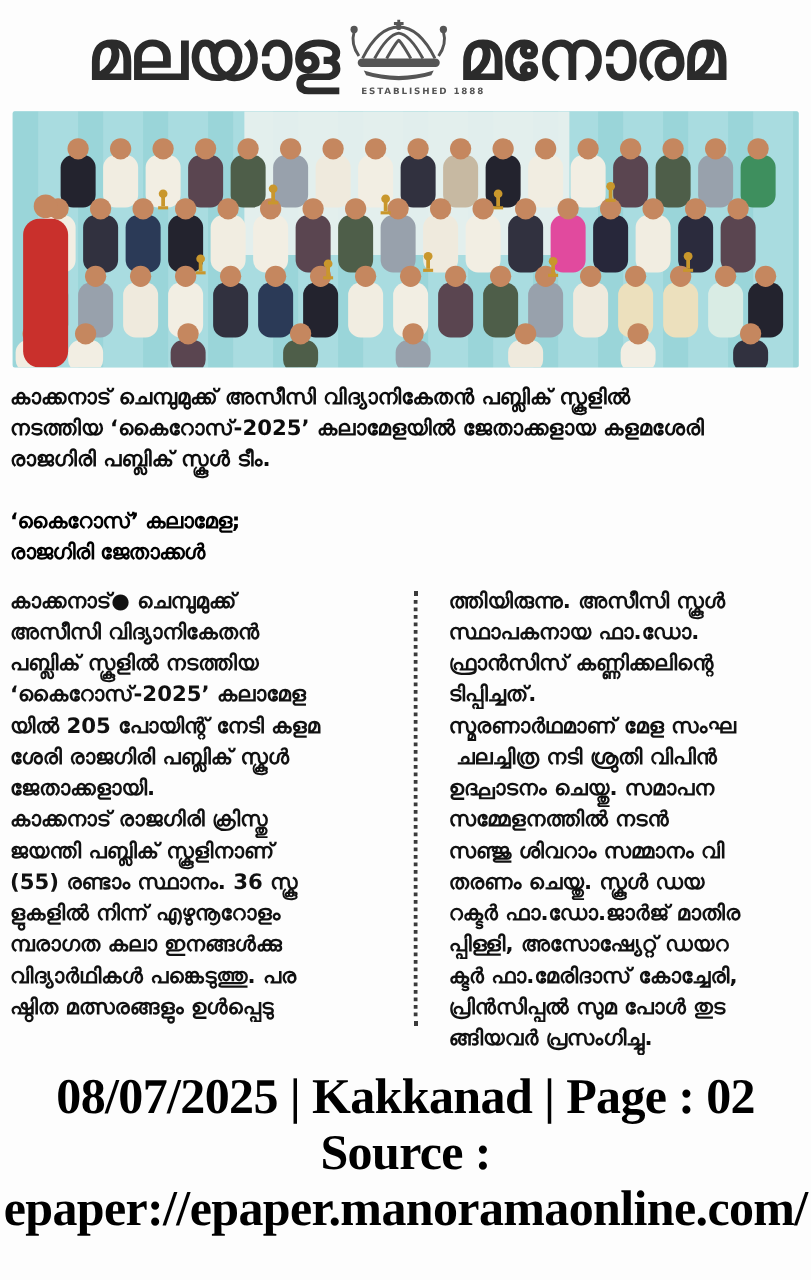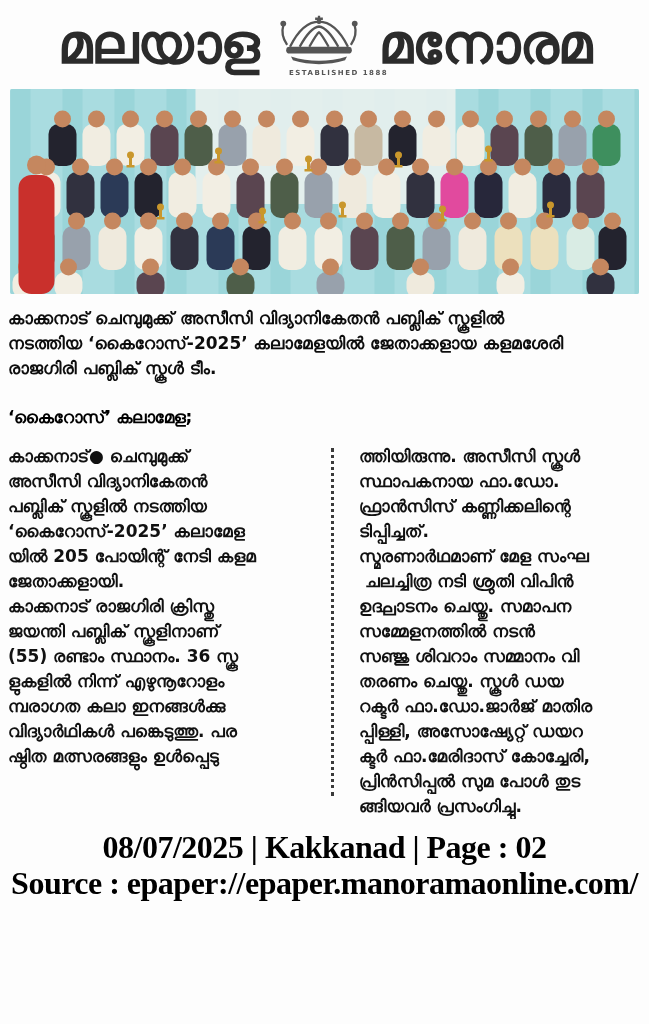--- a/index.html
+++ b/index.html
@@ -3,21 +3,21 @@
 <meta charset="utf-8">
 <style>
   html,body{margin:0;padding:0;}
   body{
     width:649px;height:1024px;background:#fcfcfc;color:#111;
     font-family:"DejaVu Sans","Liberation Sans",sans-serif;
     overflow:hidden;position:relative;
   }
   .page{width:649px;height:1024px;background:#fdfdfd;}
   
-  .masthead{display:flex;justify-content:center;align-items:center;gap:12px;padding:12px 6px 4px 6px;}
+  .masthead{display:flex;justify-content:center;align-items:center;padding:12px 6px 4px 6px;}
   .masthead-word{font-size:55px;font-weight:900;color:#2b2b2b;letter-spacing:-1px;line-height:1;white-space:nowrap;}
   .emblem{width:96px;display:flex;flex-direction:column;align-items:center;color:#555;}
   .emblem svg{display:block;}
   .emblem-caption{font-size:7px;letter-spacing:1.5px;color:#555;font-weight:700;margin-top:1px;white-space:nowrap;margin-left:40px;}
   
   .photo-wrap{margin:8px 10px 8px 10px;width:629px;height:205px;border-radius:2px;overflow:hidden;background:#a9dce0;}
   .photo-wrap svg{display:block;}
   
   .caption{padding:4px 12px 0 8px;font-size:20.5px;font-weight:700;line-height:1.33;color:#0d0d0d;}
   .caption .t-line{white-space:pre;}
@@ -26,21 +26,21 @@
   .headline .t-line{white-space:pre;}
   
   .body-cols{display:flex;padding:6px 8px 0 8px;gap:16px;}
   .col{overflow:hidden;}
   .col-left{width:298px;}
   .col-right{flex:1;}
   .divider{width:0;border-left:3px dotted #3a3a3a;height:348px;margin:4px 9px 0 9px;}
   .t-line{font-size:17px;font-weight:600;line-height:25px;white-space:pre;}
   
   .footer{text-align:center;font-family:"Liberation Serif","DejaVu Serif",serif;font-weight:700;
-    font-size:32px;line-height:1.13;color:#000;padding-top:10px;letter-spacing:-0.5px;}
+    font-size:40px;line-height:1.13;color:#000;padding-top:10px;letter-spacing:-0.5px;}
 </style>
 </head>
 <body>
 
 <div class="page">
 
   <div class="masthead">
     <div class="masthead-word">മലയാള</div>
     <div class="emblem">
       <svg width="88" height="56" viewBox="0 0 90 58">
@@ -235,29 +235,31 @@
   </div>
 
   <div class="caption">
       <div class="t-line">കാക്കനാട് ചെമ്പുമുക്ക് അസീസി വിദ്യാനികേതൻ പബ്ലിക് സ്കൂളിൽ</div>
       <div class="t-line">നടത്തിയ ‘കൈറോസ്-2025’ കലാമേളയിൽ ജേതാക്കളായ കളമശേരി</div>
       <div class="t-line">രാജഗിരി പബ്ലിക് സ്കൂൾ ടീം.</div>
     </div>
 
   <div class="headline">
       <div class="t-line">‘കൈറോസ്’ കലാമേള;</div>
+      <div class="t-line">രാജഗിരി ജേതാക്കൾ</div>
     </div>
 
   <div class="body-cols">
     <div class="col col-left">
         <div class="t-line">കാക്കനാട്● ചെമ്പുമുക്ക്</div>
         <div class="t-line">അസീസി വിദ്യാനികേതൻ</div>
         <div class="t-line">പബ്ലിക് സ്കൂളിൽ നടത്തിയ</div>
         <div class="t-line">‘കൈറോസ്-2025’ കലാമേള</div>
         <div class="t-line">യിൽ 205 പോയിന്റ് നേടി കളമ</div>
+        <div class="t-line">ശേരി രാജഗിരി പബ്ലിക് സ്കൂൾ</div>
         <div class="t-line">ജേതാക്കളായി.</div>
         <div class="t-line">കാക്കനാട് രാജഗിരി ക്രിസ്തു</div>
         <div class="t-line">ജയന്തി പബ്ലിക് സ്കൂളിനാണ്</div>
         <div class="t-line">(55) രണ്ടാം സ്ഥാനം. 36 സ്കൂ</div>
         <div class="t-line">ളുകളിൽ നിന്ന് എഴുനൂറോളം</div>
         <div class="t-line">മ്പരാഗത കലാ ഇനങ്ങൾക്കു</div>
         <div class="t-line">വിദ്യാർഥികൾ പങ്കെടുത്തു. പര</div>
         <div class="t-line">ഷ്ഠിത മത്സരങ്ങളും ഉൾപ്പെടു</div>
       </div>
     <div class="divider"></div>

